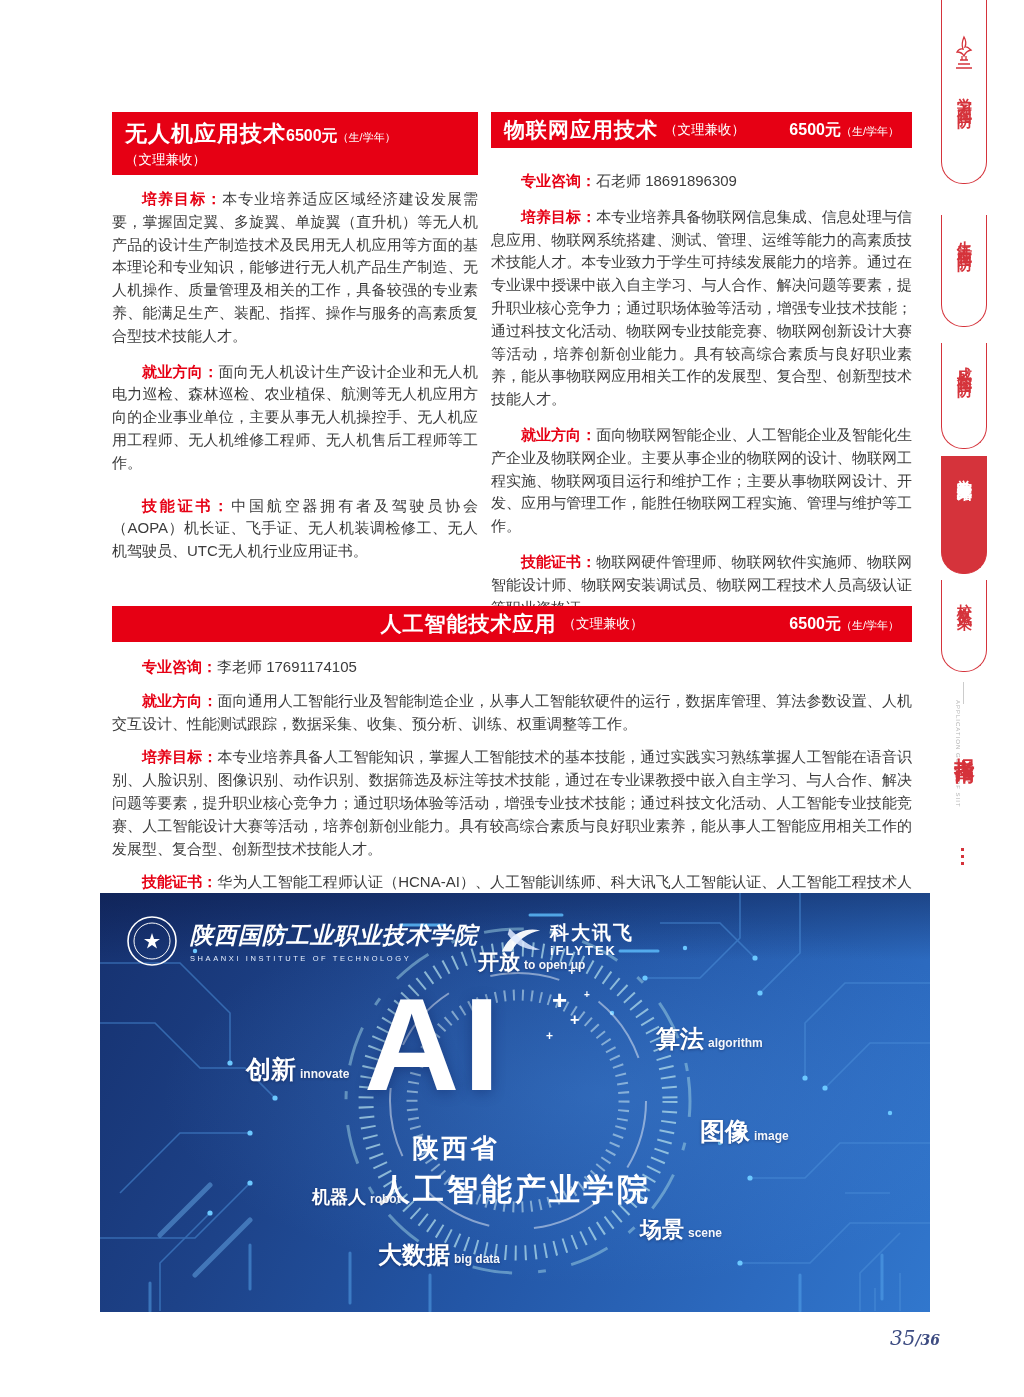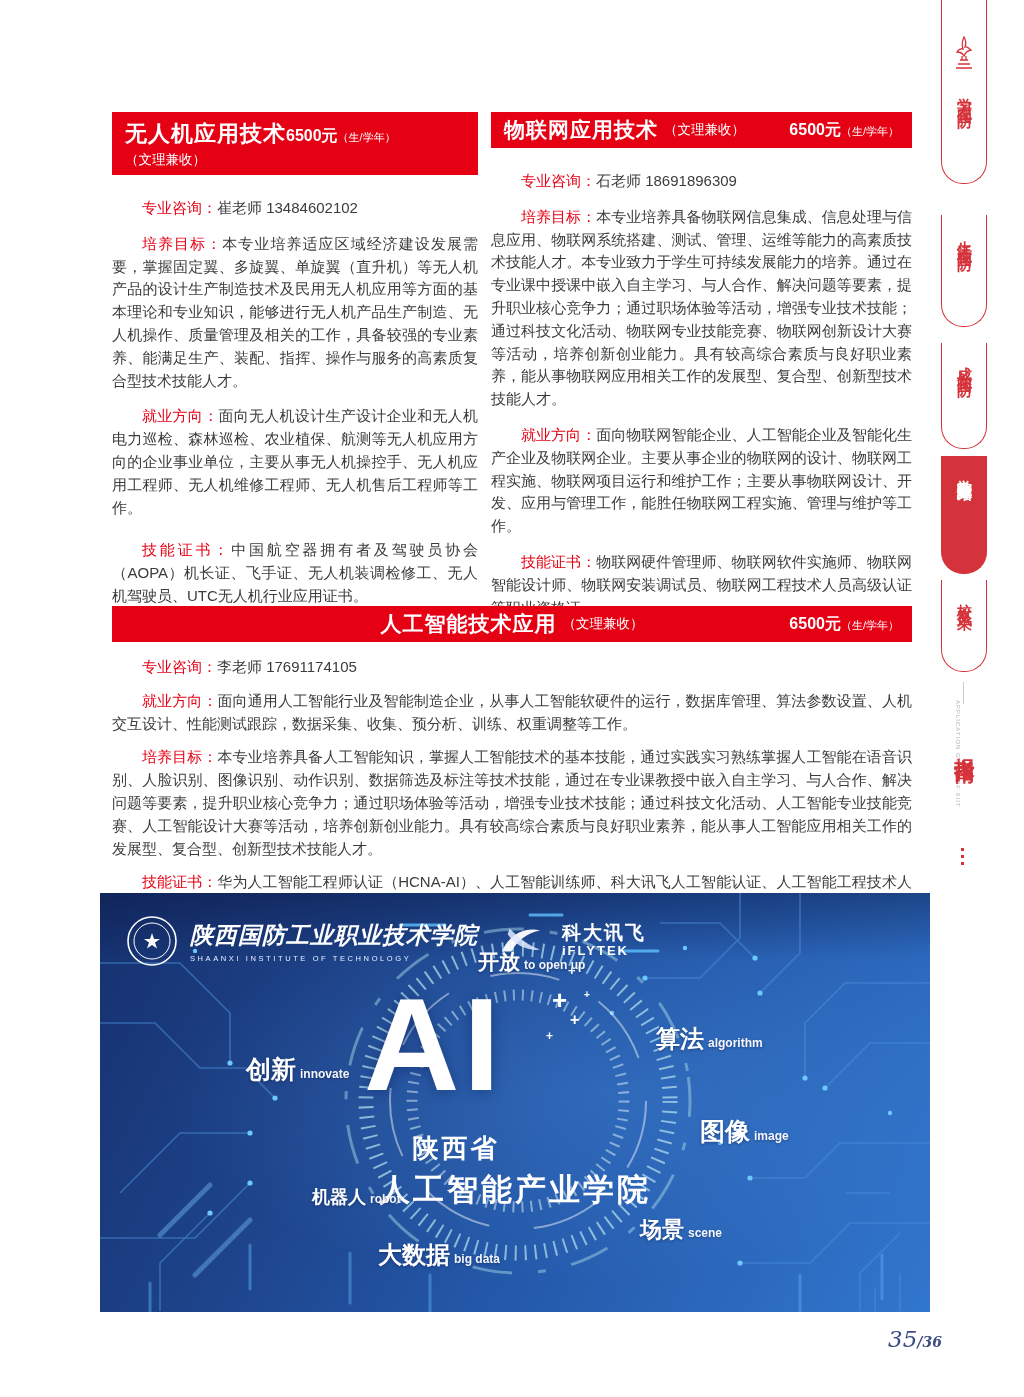--- a/index.html
+++ b/index.html
@@ -22,21 +22,21 @@
   .bar-price i { font-style:normal; font-size:11px; }
 
   .bar-one { height:36px; display:flex; align-items:center; padding:0 13px; position:relative; }
   .bar-one .bar-title { font-size:21px; }
   .bar-one .inline-sub { font-size:13.5px; margin-left:6px; }
   .bar-one .bar-price { margin-left:auto; }
   .bar-center { justify-content:center; }
   .bar-center .bar-price { position:absolute; right:13px; margin-left:0; }
 
   .para { font-size:15px; line-height:1.52; color:#3c3c3c; text-align:justify; text-indent:2em; margin-top:13px; }
-  .para .lbl { color:#e60014; font-weight:normal; }
+  .para .lbl { color:#e60014; font-weight:bold; }
   .consult { margin-top:22px; }
   .cert-gap { margin-top:20px; }
 
   
   .ai-section { position:absolute; left:112px; top:606px; width:800px; }
   .ai-section .para { margin-top:11px; }
   .ai-section .consult { margin-top:14px; }
 
   
   .banner { position:absolute; left:100px; top:893px; width:830px; height:419px; overflow:hidden;
@@ -44,21 +44,21 @@
       linear-gradient(180deg, rgba(8,18,58,0.40) 0%, rgba(8,18,58,0) 16%),
       radial-gradient(ellipse at 60% 48%, rgba(80,150,230,0.28), rgba(0,0,0,0) 62%),
       linear-gradient(118deg, #16316f 0%, #1d4288 28%, #2356a6 55%, #2c6abf 82%, #3177cd 100%);
   }
   .banner svg.circuit, .banner svg.rings { position:absolute; left:0; top:0; }
   .logo-row { position:absolute; left:26px; top:22px; display:flex; align-items:center; gap:12px; z-index:3; }
   .seal { flex:0 0 auto; }
   .school-names { display:flex; flex-direction:column; }
   .school-cn { color:#fff; font-size:23px; font-weight:bold; font-family:"Liberation Serif", serif; font-style:italic; letter-spacing:1px; }
   .school-en { color:#e8f1ff; font-size:7.5px; letter-spacing:2.6px; margin-top:3px; }
-  .partner { display:flex; align-items:center; gap:20px; margin-left:10px; }
+  .partner { display:flex; align-items:center; gap:8px; margin-left:10px; }
   .partner-names { display:flex; flex-direction:column; line-height:1.1; }
   .partner-cn { color:#fff; font-size:19px; font-weight:bold; letter-spacing:2px; }
   .partner-en { color:#fff; font-size:13px; font-weight:bold; letter-spacing:2px; }
 
   .ai-big { position:absolute; left:0; top:86px; width:668px; text-align:center; z-index:2;
             color:#fff; font-size:132px; font-weight:800; line-height:1; letter-spacing:4px;
             text-shadow:0 2px 14px rgba(10,30,90,.45); }
   .plus { position:absolute; color:#fff; font-weight:800; z-index:3; }
   .p1 { left:452px; top:92px;  font-size:26px; }
   .p2 { left:470px; top:118px; font-size:16px; }
@@ -95,39 +95,38 @@
   .guide-line { position:absolute; left:22px; top:682px; width:1px; height:22px; background:#cccccc; }
   .guide-en { position:absolute; left:14px; top:700px; writing-mode:vertical-rl; font-size:6px; color:#b3b3b3; letter-spacing:1px; }
   .guide-cn { position:absolute; left:11px; top:742px; writing-mode:vertical-rl; text-orientation:upright;
               font-size:20px; font-weight:800; color:#d5333b; letter-spacing:2px; }
   .guide-dots { position:absolute; left:20px; top:848px; display:flex; flex-direction:column; gap:4px; }
   .guide-dots span { width:3px; height:3px; background:#d5333b; display:block; }
 
   
   .pagenum { position:absolute; left:870px; top:1326px; width:90px; text-align:center;
              font-family:"DejaVu Serif", serif; font-style:italic; color:#3d4c82; }
-  .pagenum .big { font-size:23px; }
+  .pagenum .big { font-size:20px; }
   .pagenum .small { font-size:14px;font-weight:bold; }
 </style>
 </head>
 <body>
 
 <div class="page">
 
   <section class="two-col">
 
     <article class="col-left">
       <header class="bar bar-two">
         <div class="bar-top">
           <span class="bar-title">无人机应用技术</span>
           <span class="bar-price"><b>6500元</b><i>（生/学年）</i></span>
         </div>
         <div class="bar-sub">（文理兼收）</div>
       </header>
-      <p class="para consult"><span class="lbl">专业咨询：</span><span>崔老师 13484602102</span></p>
       <p class="para"><span class="lbl">培养目标：</span><span>本专业培养适应区域经济建设发展需要，掌握固定翼、多旋翼、单旋翼（直升机）等无人机产品的设计生产制造技术及民用无人机应用等方面的基本理论和专业知识，能够进行无人机产品生产制造、无人机操作、质量管理及相关的工作，具备较强的专业素养、能满足生产、装配、指挥、操作与服务的高素质复合型技术技能人才。</span></p>
       <p class="para"><span class="lbl">就业方向：</span><span>面向无人机设计生产设计企业和无人机电力巡检、森林巡检、农业植保、航测等无人机应用方向的企业事业单位，主要从事无人机操控手、无人机应用工程师、无人机维修工程师、无人机售后工程师等工作。</span></p>
       <p class="para cert-gap"><span class="lbl">技能证书：</span><span>中国航空器拥有者及驾驶员协会（AOPA）机长证、飞手证、无人机装调检修工、无人机驾驶员、UTC无人机行业应用证书。</span></p>
     </article>
 
     <article class="col-right">
       <header class="bar bar-one">
         <span class="bar-title">物联网应用技术</span>
         <span class="inline-sub">（文理兼收）</span>
         <span class="bar-price"><b>6500元</b><i>（生/学年）</i></span>

